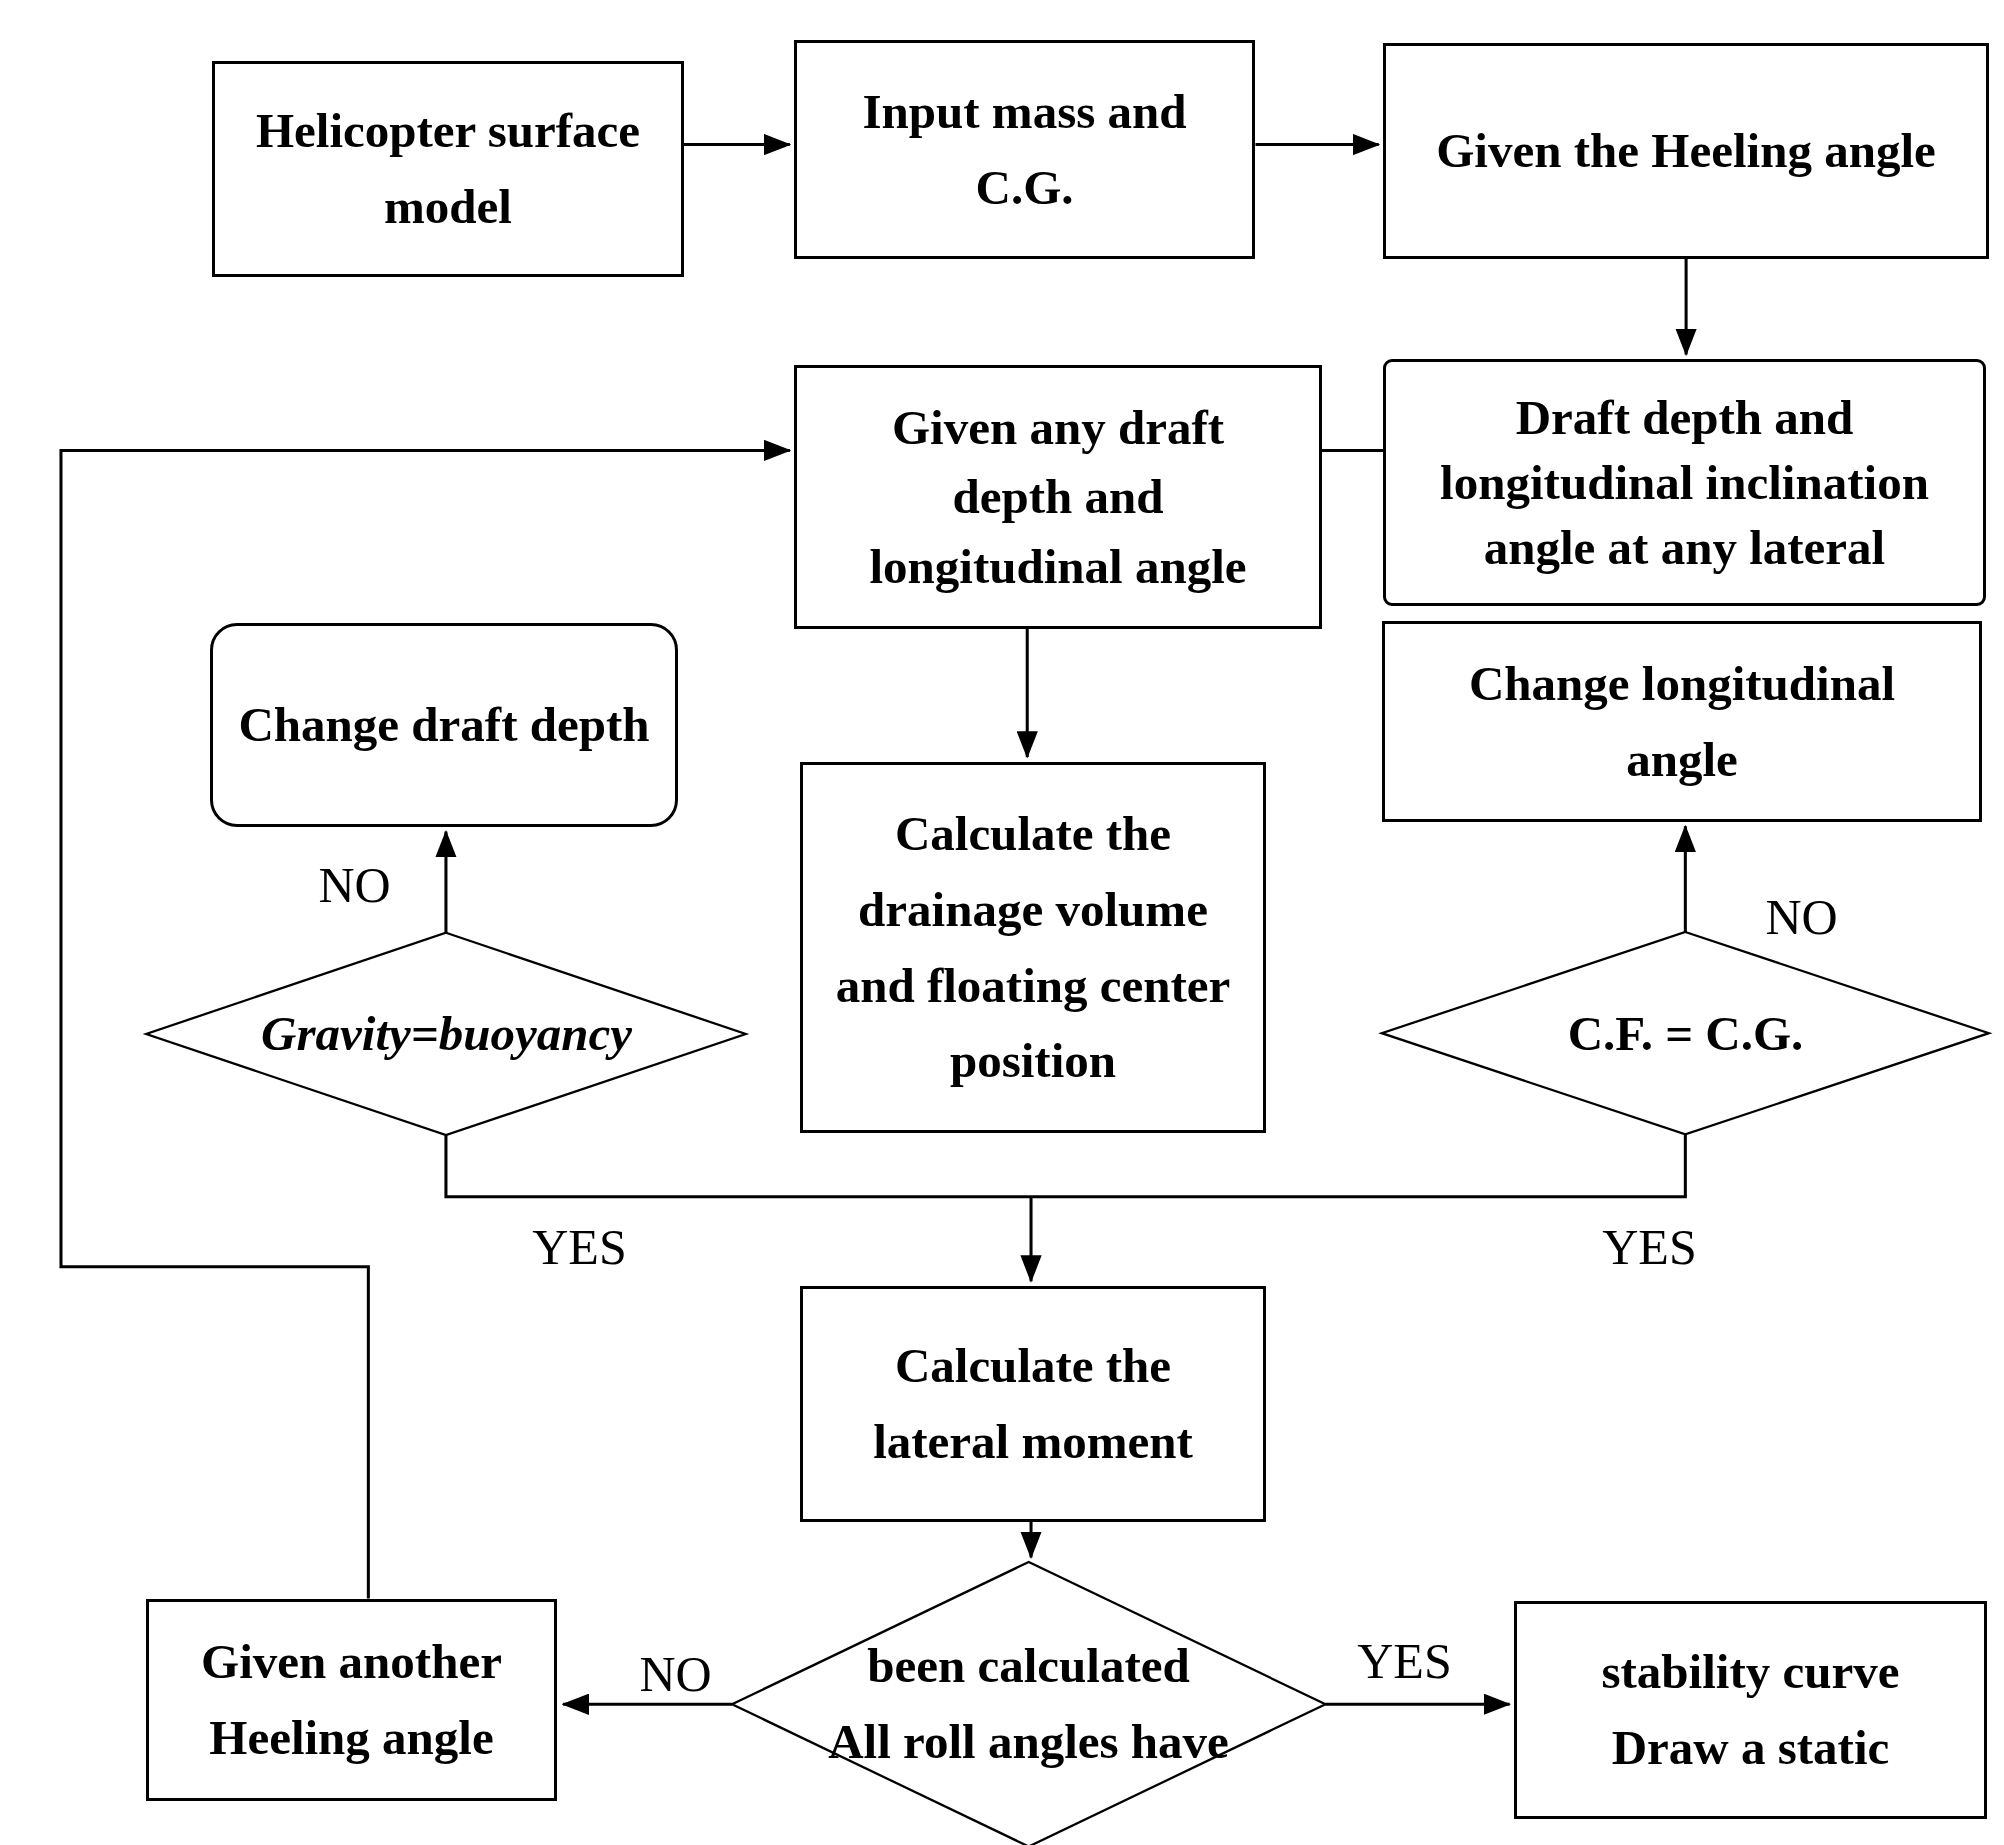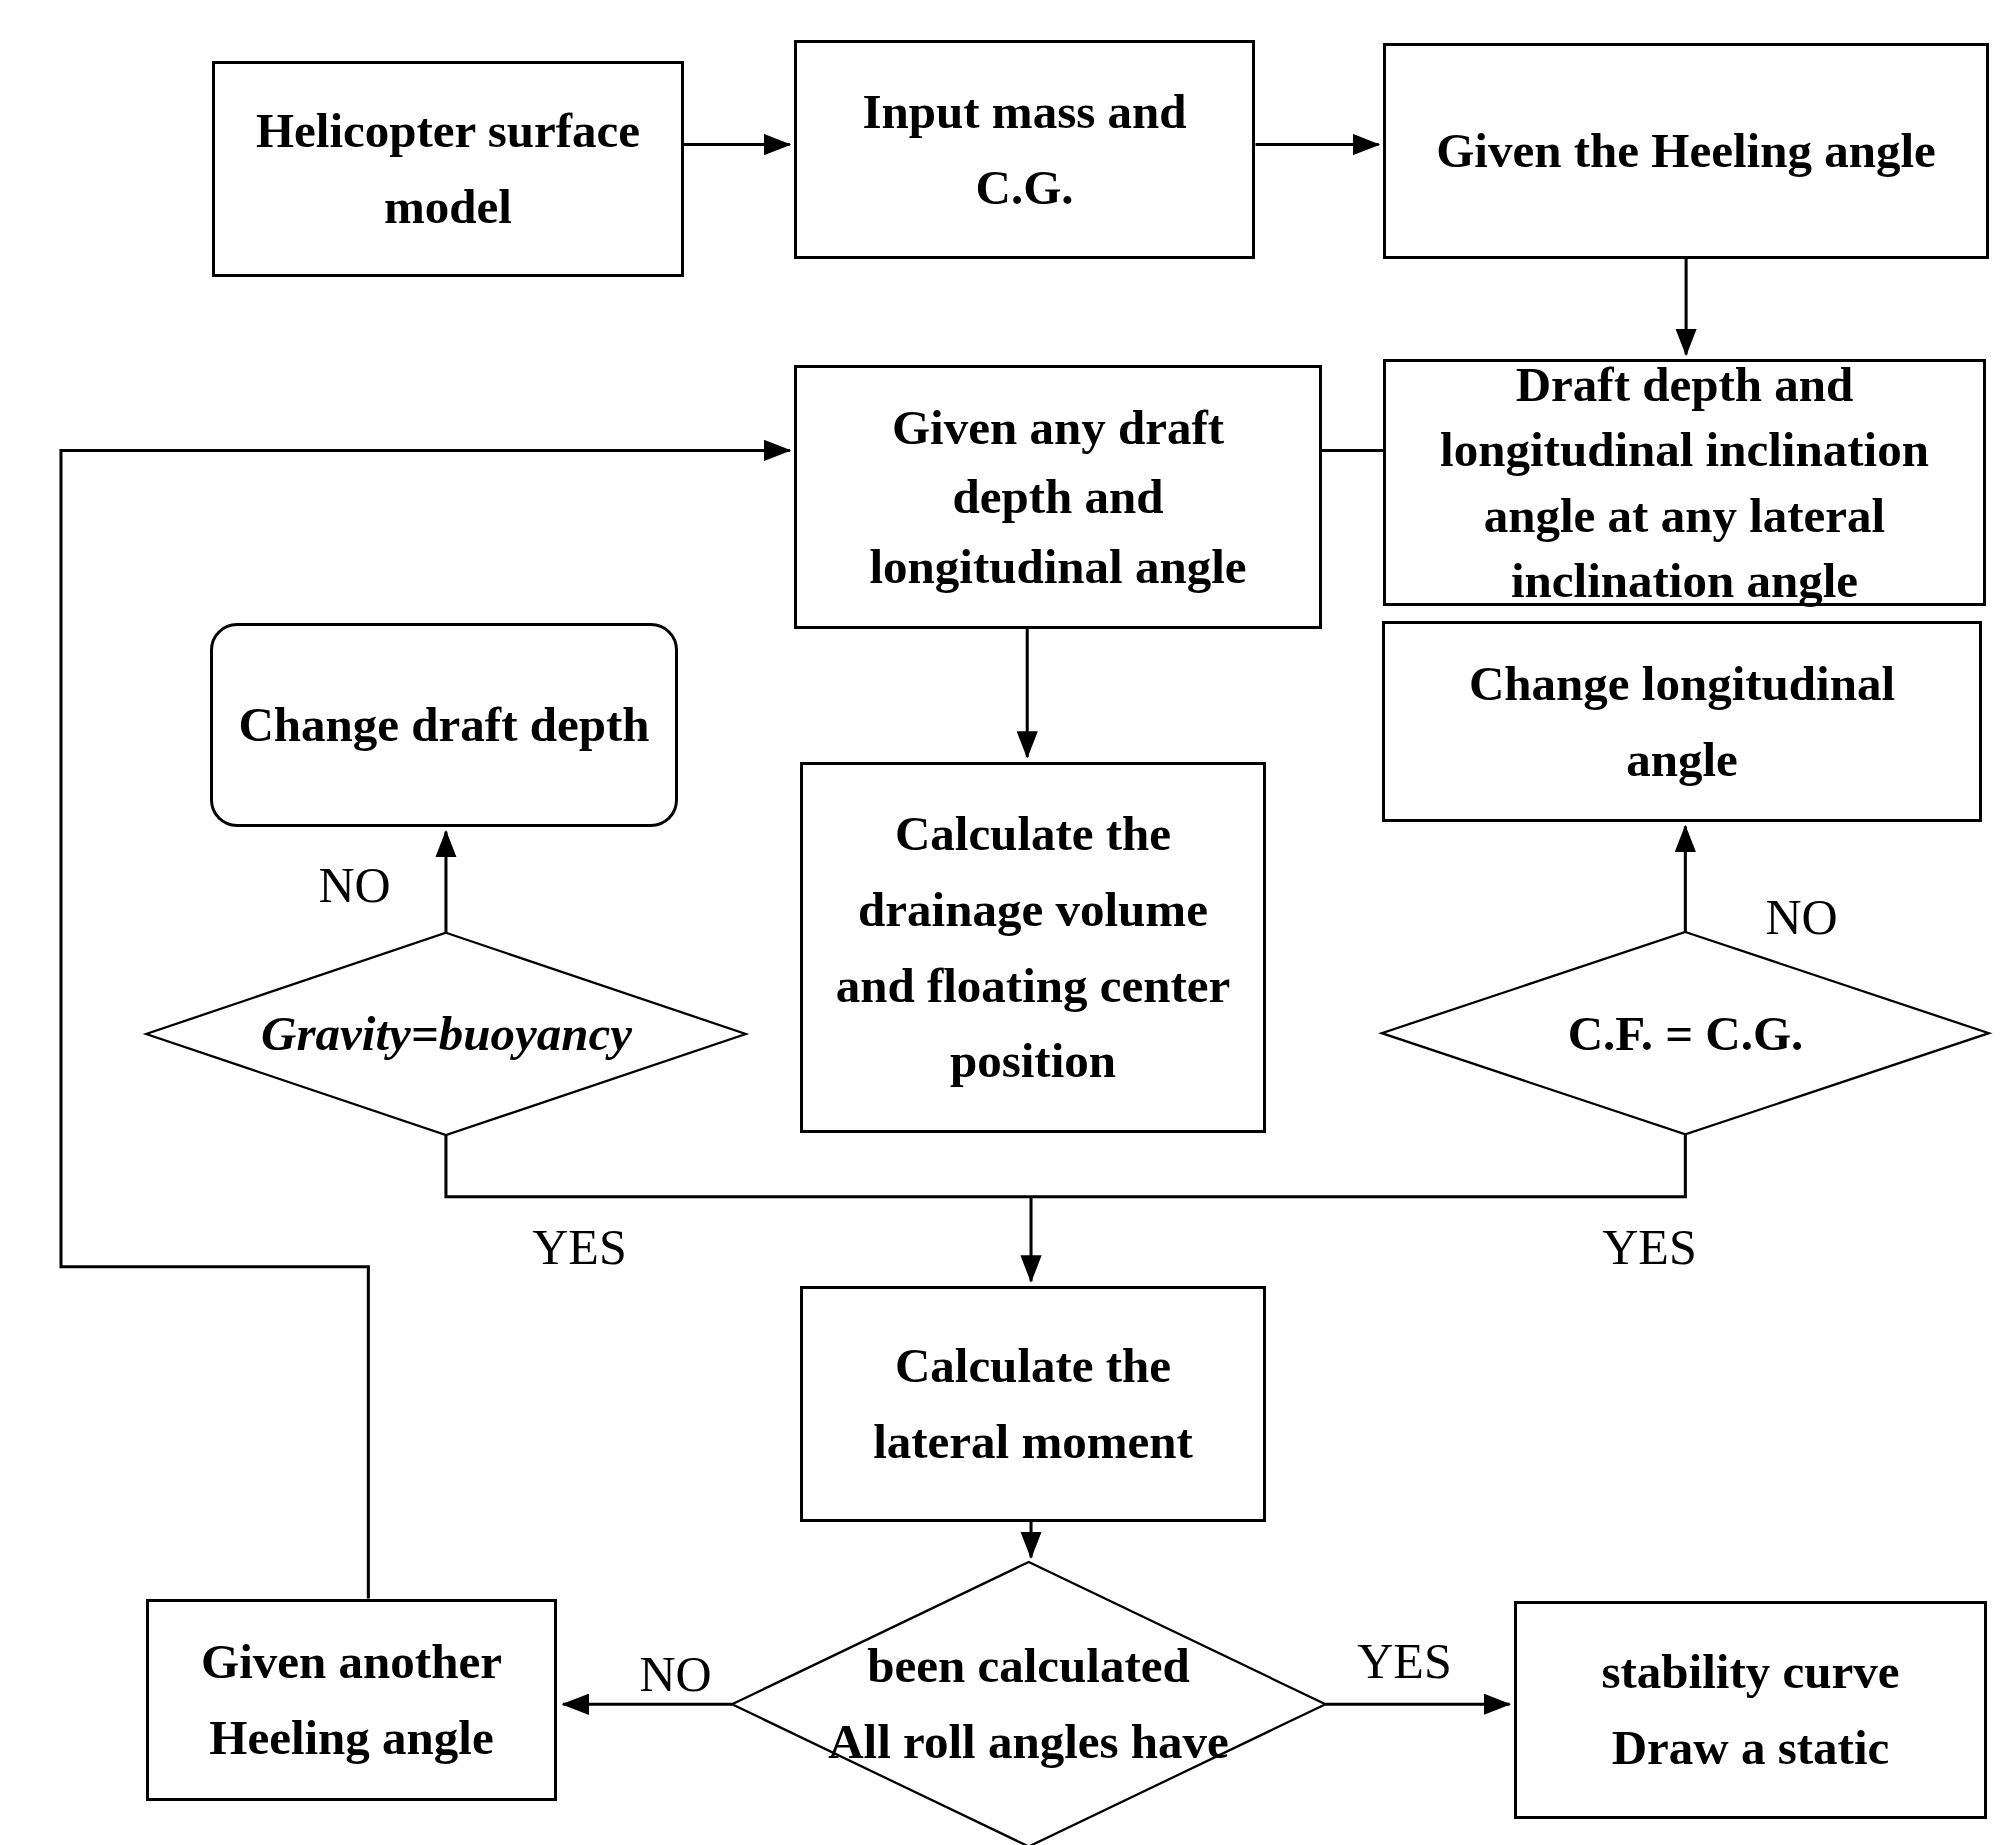--- a/index.html
+++ b/index.html
@@ -101,25 +101,24 @@
   <div class="node" style="left:1383px; top:43px; width:606px; height:216px;">
     <div>Given the Heeling angle</div>
   </div>
 
   <div class="node lh-mid" style="left:794px; top:326px; width:528px; height:264px;margin-top:39px;">
     <div>Given any draft</div>
     <div>depth and</div>
     <div>longitudinal angle</div>
   </div>
 
-  <div class="node lh-tight" style="left:1383px; top:359px; width:603px; height:247px;">
+  <div class="node lh-tight" style="left:1383px; top:359px; width:603px; height:247px;border-radius:9px;">
     <div>Draft depth and</div>
     <div>longitudinal inclination</div>
     <div>angle at any lateral</div>
-    <div>inclination angle</div>
   </div>
 
   <div class="node" style="left:210px; top:623px; width:468px; height:204px;border-radius:27px;">
     <div>Change draft depth</div>
   </div>
 
   <div class="node" style="left:1382px; top:621px; width:600px; height:201px;">
     <div>Change longitudinal</div>
     <div>angle</div>
   </div>

